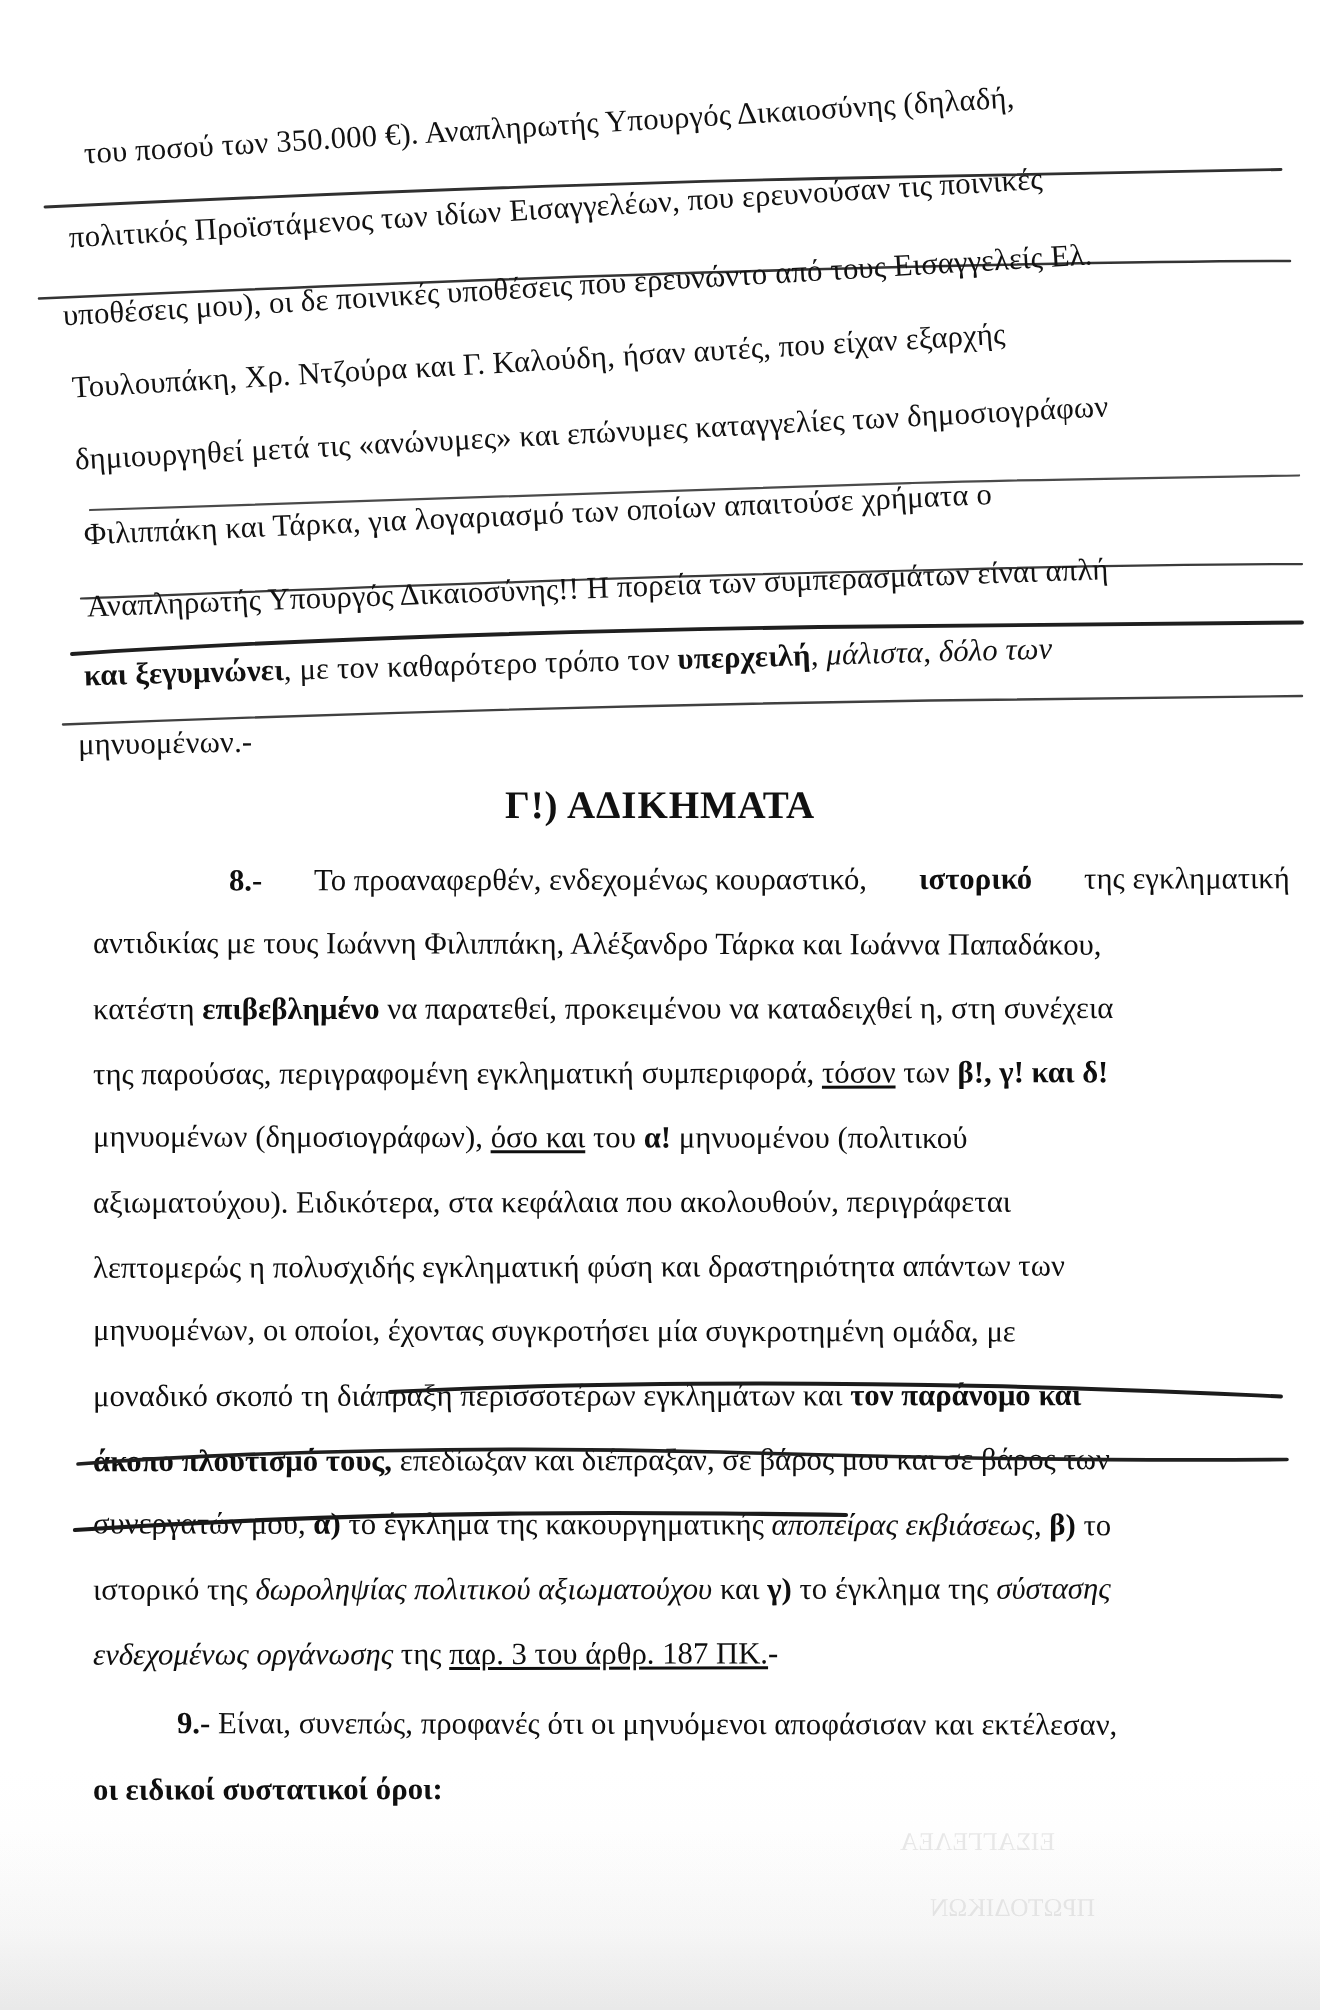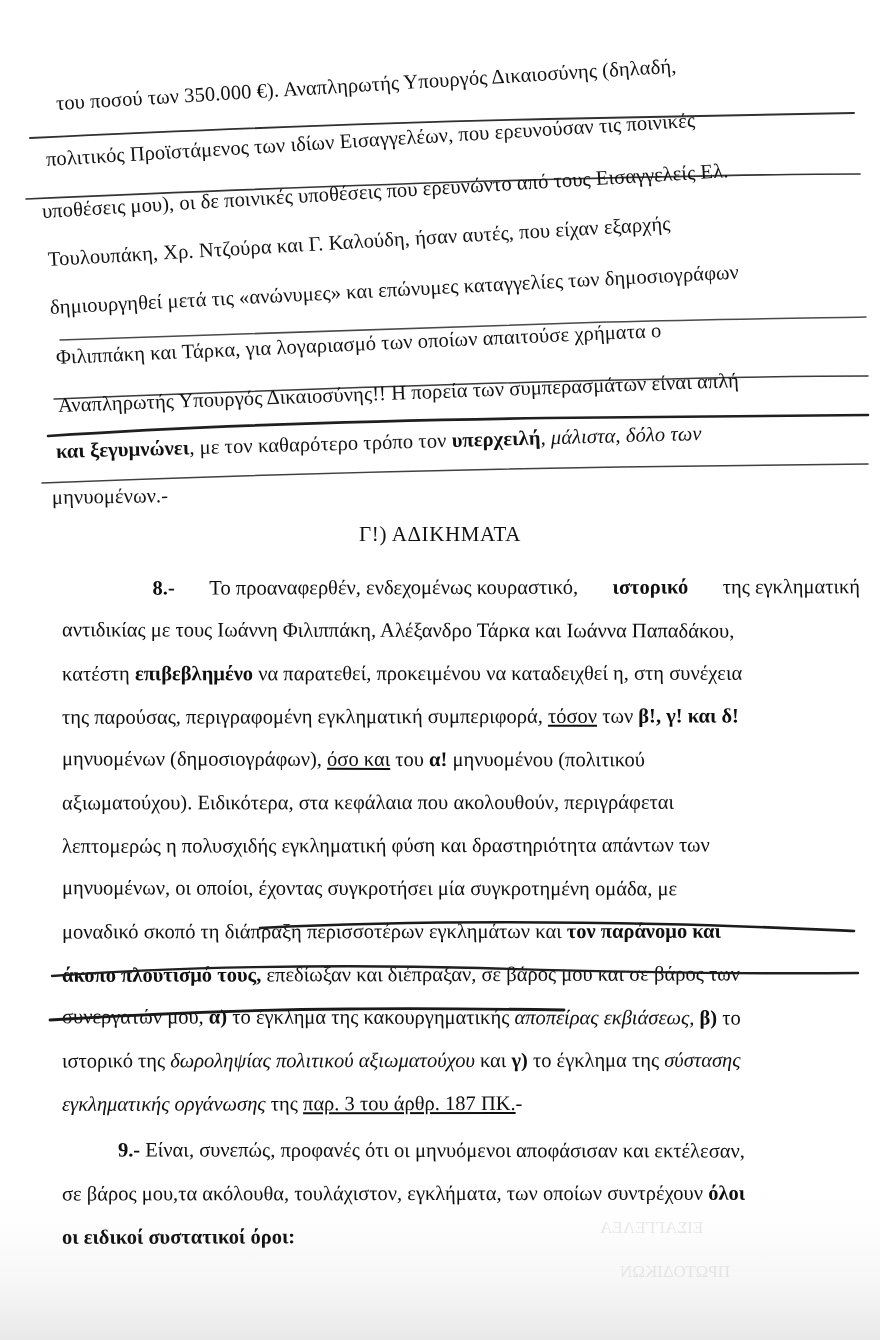--- a/index.html
+++ b/index.html
@@ -62,22 +62,22 @@
   }
   .pen svg { display: block; overflow: visible; }
 
   
   .heading {
     position: absolute;
     left: 0;
     top: 522px;
     width: 880px;
     text-align: center;
-    font-size: 21px;
-    font-weight: normal;
+    font-size: 26px;
+    font-weight: bold;
     letter-spacing: 0.6px;
   }
 
   
   .body-block {
     position: absolute;
     left: 62px;
     top: 566px;
     width: 798px;
   }
@@ -244,30 +244,27 @@
 
     <div class="bline t2">
       <span>συνεργατών μου, </span><span class="b">α)</span><span> το έγκλημα της κακουργηματικής </span><span class="i">αποπείρας εκβιάσεως,</span><span> </span><span class="b">β)</span><span> το</span>
     </div>
 
     <div class="bline t3">
       <span>ιστορικό της </span><span class="i">δωροληψίας πολιτικού αξιωματούχου</span><span> και </span><span class="b">γ)</span><span> το έγκλημα της </span><span class="i">σύστασης</span>
     </div>
 
     <div class="bline t1">
-      <span class="i">εγκληματικής οργάνωσης</span><span> της </span><span class="u">παρ. 3 του άρθρ. 187 ΠΚ.</span><span>-</span>
+      <span class="i">ενδεχομένως οργάνωσης</span><span> της </span><span class="u">παρ. 3 του άρθρ. 187 ΠΚ.</span><span>-</span>
     </div>
 
     <div class="bline t2" style="margin-top:4px;">
       <span class="indent"></span><span class="b">9.-</span><span> Είναι, συνεπώς, προφανές ότι οι μηνυόμενοι αποφάσισαν και εκτέλεσαν,</span>
     </div>
 
-    <div class="bline t3">
-      <span>σε βάρος μου,τα ακόλουθα, τουλάχιστον, εγκλήματα, των οποίων συντρέχουν </span><span class="b">όλοι</span>
-    </div>
 
     <div class="bline t1">
       <span class="b">οι ειδικοί συστατικοί όροι:</span>
     </div>
   </div>
 
   <div class="showthrough" style="left:600px; top:1218px;">ΕΙΣΑΓΓΕΛΕΑ</div>
   <div class="showthrough" style="left:620px; top:1262px;">ΠΡΩΤΟΔΙΚΩΝ</div>
 
   <div class="edge-shade"></div>

